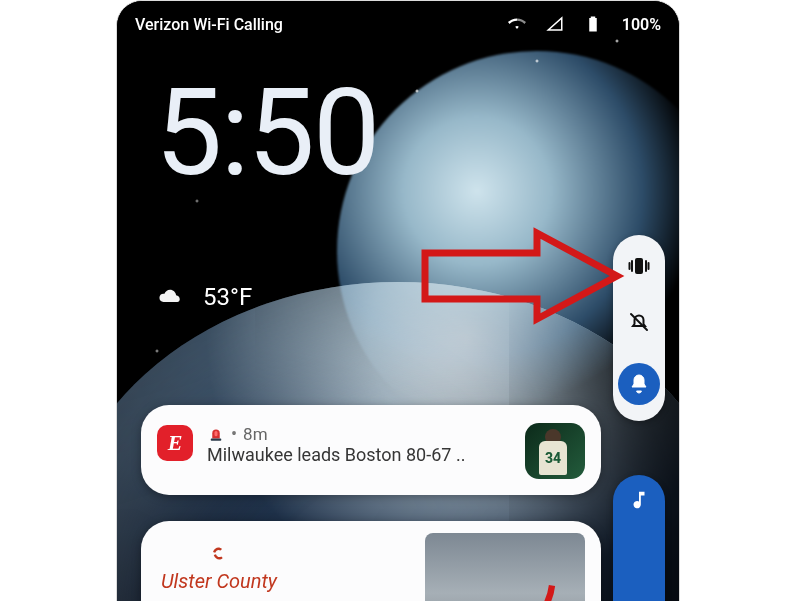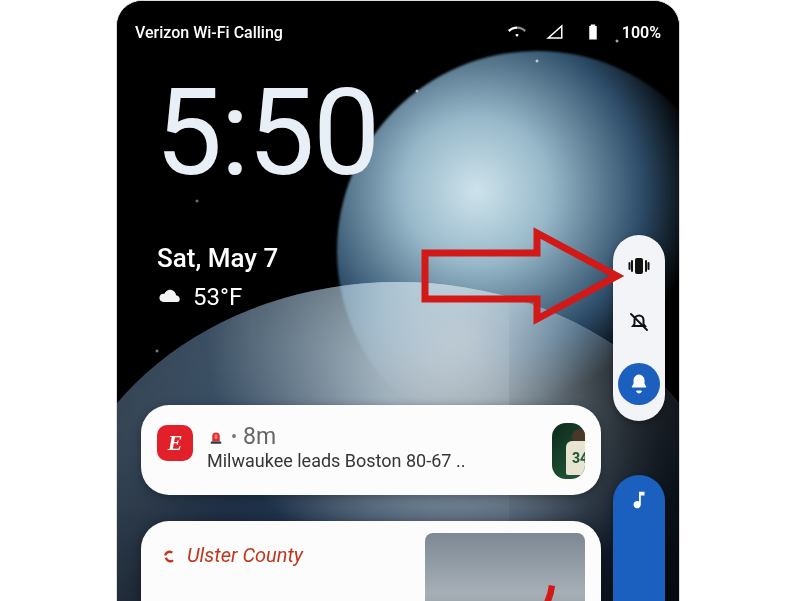--- a/index.html
+++ b/index.html
@@ -49,21 +49,21 @@
       radial-gradient(1px 1px at 300px 90px,#fff,transparent 2px),
       radial-gradient(1px 1px at 80px 200px,#aaa,transparent 2px),
       radial-gradient(1px 1px at 40px 350px,#bbb,transparent 2px);
   }
 
   
   .statusbar{
     position:absolute;top:0;left:0;right:0;
     height:38px;
     display:flex;align-items:center;justify-content:space-between;
-    padding:12px 18px;
+    padding:4px 18px;
     color:#fff;font-size:16px;font-weight:500;
   }
   .status-right{display:flex;align-items:center;gap:20px;font-weight:600;}
   .status-right svg{width:18px;height:18px;}
 
   
   .clock{
     position:absolute;
     left:38px; top:72px;
     color:#e9eff7;
@@ -78,21 +78,21 @@
     color:#fff;
     font-size:26px;
     font-weight:500;
   }
   .temp-row{
     position:absolute;
     left:40px; top:282px;
     color:#fff;
     font-size:24px;
     font-weight:400;
-    display:flex;align-items:center;gap:10px;
+    display:flex;align-items:center;gap:20px;
   }
   .temp-row svg{width:26px;height:20px;}
 
   
   .ring-pill{
     position:absolute;
     right:14px; top:234px;
     width:52px;
     background:#f2f4f7;
     border-radius:26px;
@@ -138,27 +138,27 @@
     display:flex;align-items:center;justify-content:center;
     font-weight:700;font-size:22px;font-style:italic;
     font-family:Georgia,serif;
     flex-shrink:0;
     margin-top:2px;
   }
   .notif-body{flex:1;min-width:0;}
   .notif-title-row{display:flex;align-items:center;gap:6px;font-size:18px;color:#1c1c1c;}
   .notif-title-row .bold{font-weight:700;}
   .notif-title-row .sep{color:#777;}
-  .notif-title-row .time{color:#666;font-size:23px;}
+  .notif-title-row .time{color:#666;font-size:17px;}
   .notif-sub{font-size:18px;color:#363636;}
   .thumb{
-    width:33px;height:56px;border-radius:14px;
+    width:52px;height:56px;border-radius:14px;
     background:linear-gradient(135deg,#0c2a1a 0%,#235c3c 100%);
     flex-shrink:0;
-    position:relative;overflow:hidden;
+    position:relative;overflow:hidden;padding-left:8px;
   }
   .thumb .jersey{
     position:absolute;left:14px;bottom:4px;width:28px;height:34px;
     background:#e7e4d2;border-radius:6px 6px 2px 2px;
     display:flex;align-items:center;justify-content:center;
     color:#1a5a36;font-weight:800;font-size:14px;
   }
   .thumb .head{
     position:absolute;left:20px;top:6px;width:16px;height:16px;border-radius:50%;
     background:#4a372a;
@@ -169,21 +169,21 @@
     position:absolute;
     left:24px; right:78px; top:520px; height:90px;
     background:#fcfcfd;
     border-radius:28px;
     padding:22px 16px 16px 20px;
     box-shadow:0 2px 10px rgba(0,0,0,0.35);
     display:flex;gap:14px;align-items:flex-start;
   }
   .notif2 .label{
     color:#c1371e;font-size:20px;font-style:italic;font-weight:400;
-    display:flex;align-items:center;gap:8px;
+    display:flex;align-items:center;gap:8px;flex-direction:column;
   }
   .notif2 .icon{
     width:18px;display:inline-flex;
   }
   .notif2 .icon svg{width:18px;height:18px;fill:#c1371e;}
   .notif2 .thumb2{
     position:absolute;right:16px;top:12px;width:160px;height:100px;border-radius:8px;
     background:linear-gradient(180deg,#7d8893 0%,#a6afb6 60%,#8a9197 100%);
     overflow:hidden;
   }
@@ -222,21 +222,20 @@
           <path d="M3 20 L21 20 L21 4 Z"></path>
         </svg>
       <svg viewBox="0 0 24 24" fill="#fff">
           <path d="M15 4V2H9v2H7v18h10V4h-2z"></path>
         </svg>
       <span>100%</span>
     </span>
   </div>
 
   <div class="clock">5:50</div>
-  <div class="date-row">Sat, May 7</div>
   <div class="temp-row">
     <svg viewBox="0 0 32 24" fill="#f3f3f3">
         <path d="M25 18H8c-3 0-5-2-5-5s2-5 5-5c.4 0 .8 0 1.2.1C10 5 13 3 16 3c4 0 7 3 7.5 6.7 2.6.3 4.5 2.4 4.5 5 0 1.9-1.2 3.3-3 3.3z"></path>
       </svg>
     <span>53°F</span>
   </div>
 
   <div class="ring-pill">
     <div class="opt" title="vibrate">
       <svg viewBox="0 0 24 24" fill="#111">

